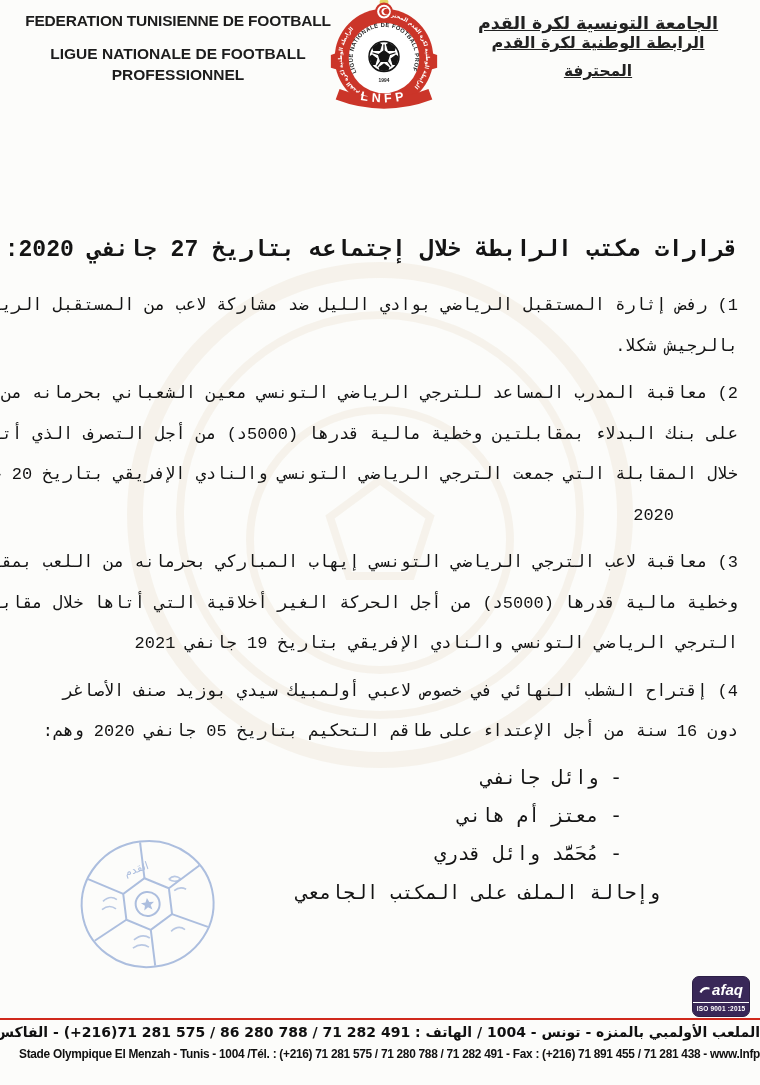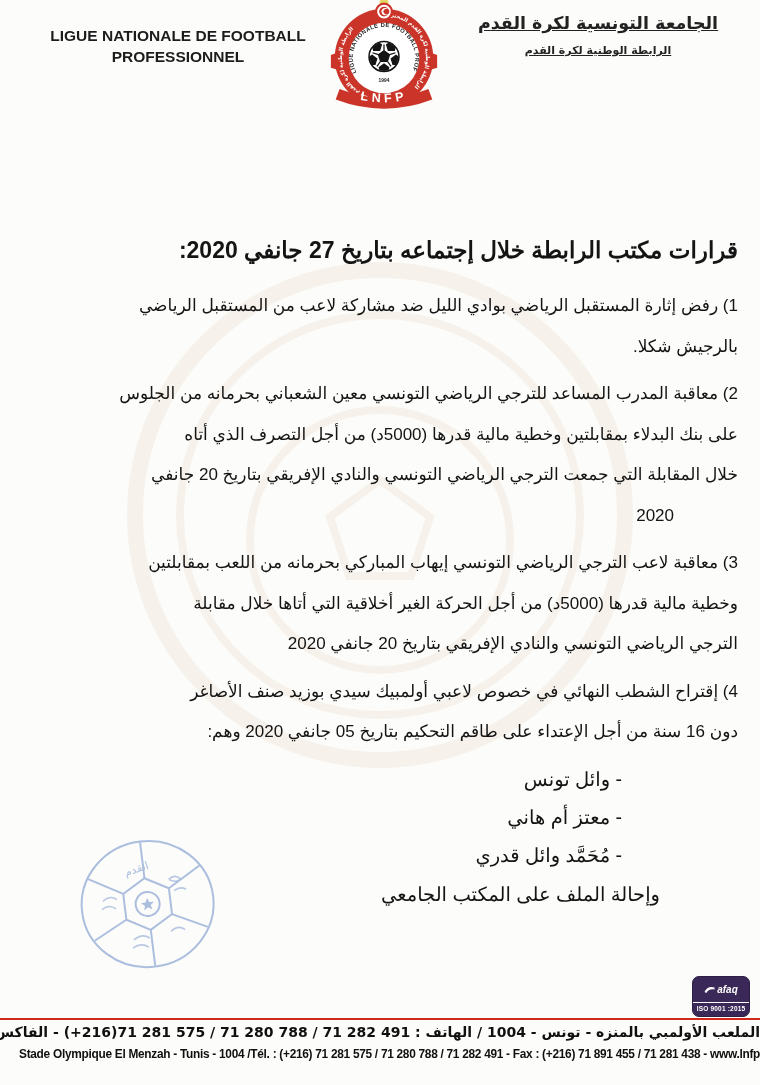--- a/index.html
+++ b/index.html
@@ -7,64 +7,65 @@
 
   
   .org-fr{position:absolute;left:20px;top:12px;width:316px;text-align:center;
           font-family:"Liberation Sans",sans-serif;font-weight:700;color:#1c1c1c;}
   .org-fr .f1{font-size:15.5px;letter-spacing:-0.2px;}
   .org-fr .f2{margin-top:13px;font-size:15.5px;line-height:21px;}
   .logo-wrap{position:absolute;left:326px;top:0;width:116px;height:116px;}
   .org-ar{position:absolute;left:450px;top:13px;width:296px;text-align:center;direction:rtl;
           font-family:"DejaVu Sans",sans-serif;font-weight:700;color:#222;text-decoration:underline;}
   .org-ar .a1{font-size:17.5px;}
-  .org-ar .a2{font-size:11px;margin-top:11px;}
+  .org-ar .a2{font-size:16px;}
   .org-ar .a3{font-size:15.5px;margin-top:10px;}
 
   
   .watermark{position:absolute;left:110px;top:240px;opacity:.45;pointer-events:none;}
 
   
   .content{position:absolute;top:228px;left:26px;right:22px;direction:rtl;text-align:right;
-           font-family:Liberation Sans, sans-serif;color:#141414;}
+           font-family:Liberation Mono, monospace;color:#141414;}
   .doc-title{font-size:23px;font-weight:700;line-height:44px;margin-bottom:14px;white-space:nowrap;}
   .para{margin-bottom:7px;}
   .bline{font-size:17px;line-height:40.5px;white-space:nowrap;}
   .indent-year{padding-right:64px;}
   .players{margin-top:2px;}
   .player{font-size:19.5px;line-height:38px;padding-right:116px;white-space:nowrap;}
   .closing{font-size:19.5px;line-height:40px;padding-right:78px;white-space:nowrap;}
 
   
   .stamp{position:absolute;left:64px;top:834px;opacity:.5;transform:rotate(-7deg);pointer-events:none;}
 
   
   .afaq{position:absolute;right:10px;top:976px;width:56px;border-radius:7px;overflow:hidden;
         background:#392858;border:1px solid #2c1f45;}
   .afaq-top{height:25px;display:flex;align-items:center;justify-content:center;gap:2px;
-            color:#fff;font-weight:700;font-style:italic;font-size:10px;
+            color:#fff;font-weight:700;font-style:italic;font-size:15px;
             font-family:"Liberation Sans",sans-serif;}
   .afaq-iso{border-top:1.5px solid #fff;color:#fff;font-size:6.5px;line-height:8px;
             text-align:center;padding:2px 0 3px;font-weight:700;letter-spacing:.2px;
             font-family:"Liberation Sans",sans-serif;}
 
   
   .rule{position:absolute;left:0;top:1018px;width:760px;height:2px;background:#d0291c;}
   .footer-ar{position:absolute;left:0;top:1021px;width:760px;text-align:center;direction:rtl;
              font-family:"DejaVu Sans",sans-serif;font-weight:700;font-size:14px;line-height:22px;color:#101010;white-space:nowrap;}
   .footer-fr{position:absolute;left:0;top:1044px;width:760px;text-align:center;
              font-family:"Liberation Sans",sans-serif;font-weight:700;font-size:12.5px;line-height:20px;
              letter-spacing:-0.3px;transform:scaleX(.95);transform-origin:center;color:#101010;white-space:nowrap;}
 </style>
 </head>
 <body>
 
 <div class="page">
 
   <div class="org-fr">
+    <div class="f1">FEDERATION TUNISIENNE DE FOOTBALL</div>
     <div class="f2">
       <div>LIGUE NATIONALE DE FOOTBALL</div>
       <div>PROFESSIONNEL</div>
     </div>
   </div>
 
   <div class="logo-wrap">
     <svg viewBox="0 0 120 118" width="116" height="114" xmlns="http://www.w3.org/2000/svg" xmlns:xlink="http://www.w3.org/1999/xlink">
       <defs>
         <path id="arRing" d="M 60,16.5 A 43.5,43.5 0 1 1 59.9,16.5"></path>
@@ -113,20 +114,21 @@
         <circle cx="61.2" cy="12" r="3.8" fill="#ffffff"></circle>
         <circle cx="62.6" cy="12" r="2.9" fill="#cb3529"></circle>
         <circle cx="60.8" cy="12" r="1.3" fill="#cb3529"></circle>
       </g>
     </svg>
   </div>
 
   <div class="org-ar">
     <div class="a1">الجامعة التونسية لكرة القدم</div>
     <div class="a2">الرابطة الوطنية لكرة القدم</div>
+    <div class="a3">المحترفة</div>
   </div>
 
   <div class="watermark">
     <svg width="540" height="560" viewBox="0 0 540 560">
       <g fill="none" stroke="#efe8db">
         <circle cx="270" cy="275" r="245" stroke-width="16"></circle>
         <circle cx="270" cy="275" r="200" stroke-width="8"></circle>
         <circle cx="270" cy="300" r="130" stroke-width="8"></circle>
         <polygon points="270,240 320,277 301,336 239,336 220,277" stroke-width="8"></polygon>
       </g>
@@ -144,30 +146,30 @@
     <div class="para">
       <div class="bline">2) معاقبة المدرب المساعد للترجي الرياضي التونسي معين الشعباني بحرمانه من الجلوس</div>
       <div class="bline">على بنك البدلاء بمقابلتين وخطية مالية قدرها (5000د) من أجل التصرف الذي أتاه</div>
       <div class="bline">خلال المقابلة التي جمعت الترجي الرياضي التونسي والنادي الإفريقي بتاريخ 20 جانفي</div>
       <div class="bline indent-year">2020</div>
     </div>
 
     <div class="para">
       <div class="bline">3) معاقبة لاعب الترجي الرياضي التونسي إيهاب المباركي بحرمانه من اللعب بمقابلتين</div>
       <div class="bline">وخطية مالية قدرها (5000د) من أجل الحركة الغير أخلاقية التي أتاها خلال مقابلة</div>
-      <div class="bline">الترجي الرياضي التونسي والنادي الإفريقي بتاريخ 20 جانفي 2020</div>
+      <div class="bline">الترجي الرياضي التونسي والنادي الإفريقي بتاريخ 19 جانفي 2021</div>
     </div>
 
     <div class="para">
       <div class="bline">4) إقتراح الشطب النهائي في خصوص لاعبي أولمبيك سيدي بوزيد صنف الأصاغر</div>
       <div class="bline">دون 16 سنة من أجل الإعتداء على طاقم التحكيم بتاريخ 05 جانفي 2020 وهم:</div>
     </div>
 
     <div class="players">
-      <div class="player">- وائل تونس</div>
+      <div class="player">- وائل جانفي</div>
       <div class="player">- معتز أم هاني</div>
       <div class="player">- مُحَمَّد وائل قدري</div>
     </div>
 
     <div class="closing">وإحالة الملف على المكتب الجامعي</div>
   </div>
 
   <div class="stamp">
     <svg width="168" height="142" viewBox="0 0 168 142">
       <g stroke="#5f82c4" fill="none" stroke-width="2">
@@ -200,17 +202,17 @@
       <svg width="11" height="9" viewBox="0 0 11 9">
         <path d="M0.5,7 Q3.5,0.5 10.5,2.5 L10.5,4.5 Q4.5,3.5 2.5,8 Z" fill="#ffffff"></path>
       </svg>
       <span>afaq</span>
     </div>
     <div class="afaq-iso">ISO 9001 :2015</div>
   </div>
 
   <div class="rule"></div>
 
-  <div class="footer-ar"><span>الملعب الأولمبي بالمنزه - تونس - 1004 / الهاتف : </span><bdo dir="ltr">(+216)71 281 575 / 71 280 788 / 71 282 491</bdo><span> - الفاكس : </span></div>
+  <div class="footer-ar"><span>الملعب الأولمبي بالمنزه - تونس - 1004 / الهاتف : </span><bdo dir="ltr">(+216)71 281 575 / 86 280 788 / 71 282 491</bdo><span> - الفاكس : </span></div>
 
   <div class="footer-fr">Stade Olympique El Menzah - Tunis - 1004 /Tél. : (+216) 71 281 575 / 71 280 788 / 71 282 491 - Fax : (+216) 71 891 455 / 71 281 438 - www.lnfpro.tn</div>
 
 </div>
 
 </body></html>

